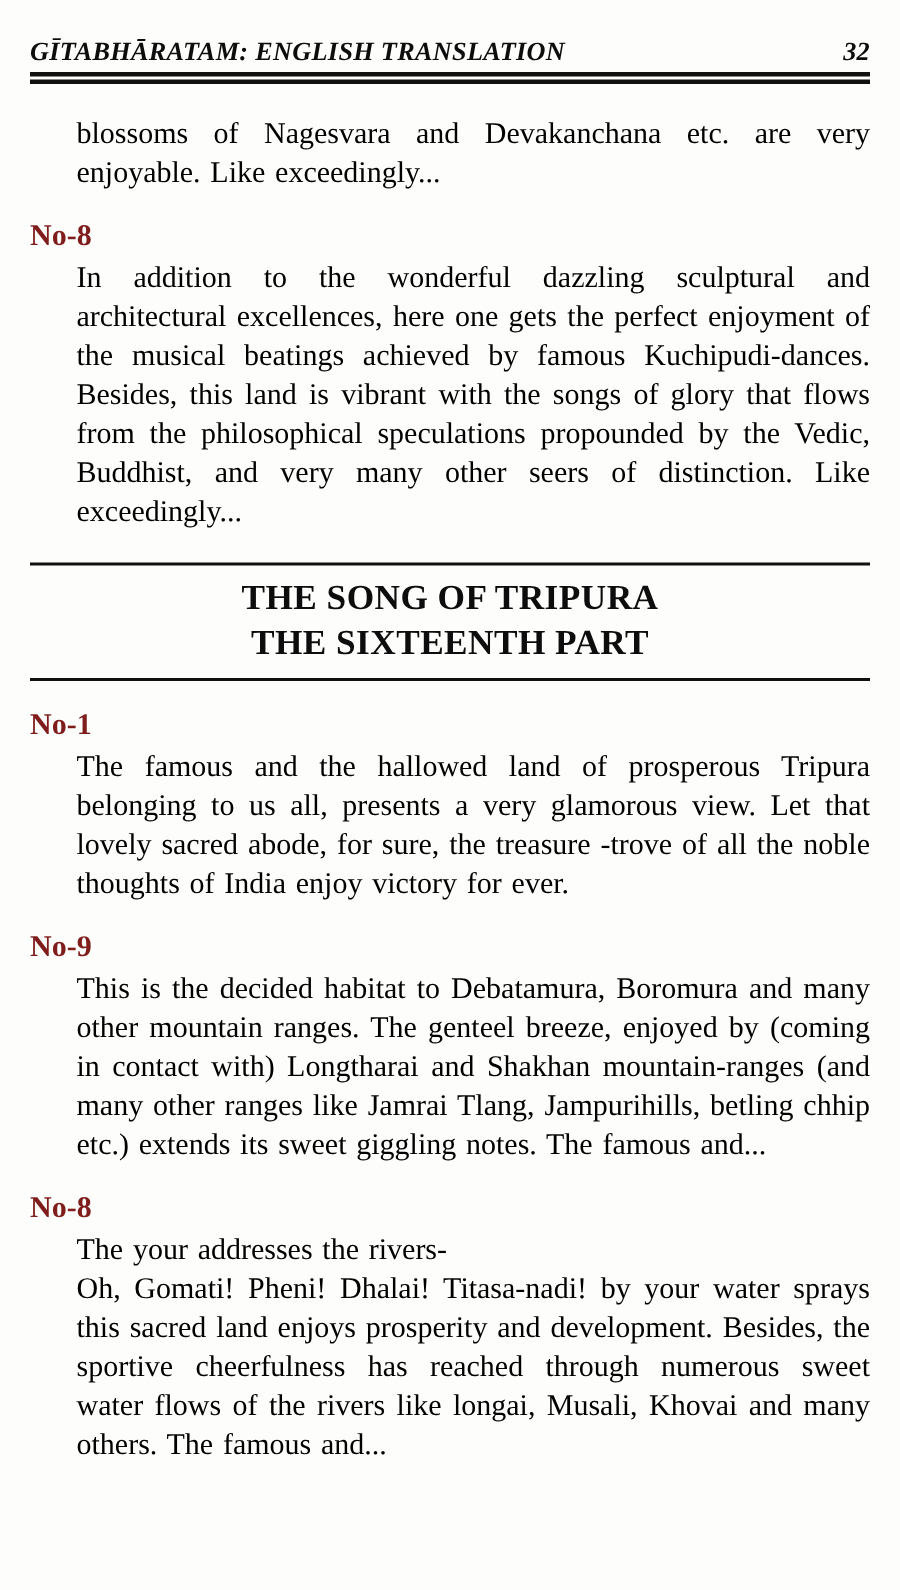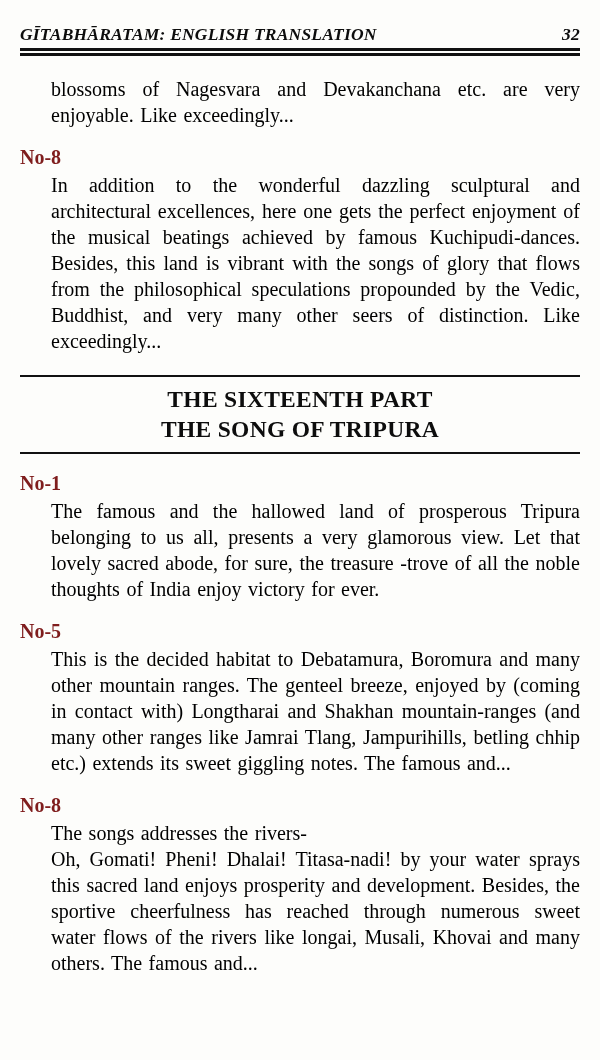--- a/index.html
+++ b/index.html
@@ -97,36 +97,36 @@
     <p class="para cont">blossoms of Nagesvara and Devakanchana etc. are very enjoyable. Like exceedingly...</p>
 
     <div class="verse">
       <h3 class="verse-label">No-8</h3>
       <p class="para">In addition to the wonderful dazzling sculptural and architectural excellences, here one gets the perfect enjoyment of the musical beatings achieved by famous Kuchipudi-dances. Besides, this land is vibrant with the songs of glory that flows from the philosophical speculations propounded by the Vedic, Buddhist, and very many other seers of distinction. Like exceedingly...</p>
     </div>
 
     <section class="part-title">
       <div class="rule"></div>
       <div class="title-inner">
+        <h1 class="title-line">THE SONG OF TRIPURA</h1>
         <h1 class="title-line">THE SIXTEENTH PART</h1>
-        <h1 class="title-line">THE SONG OF TRIPURA</h1>
       </div>
       <div class="rule"></div>
     </section>
 
     <div class="verse">
       <h3 class="verse-label">No-1</h3>
       <p class="para">The famous and the hallowed land of prosperous Tripura belonging to us all, presents a very glamorous view. Let that lovely sacred abode, for sure, the treasure -trove of all the noble thoughts of India enjoy victory for ever.</p>
     </div>
 
     <div class="verse">
-      <h3 class="verse-label">No-5</h3>
+      <h3 class="verse-label">No-9</h3>
       <p class="para">This is the decided habitat to Debatamura, Boromura and many other mountain ranges. The genteel breeze, enjoyed by (coming in contact with) Longtharai and Shakhan mountain-ranges (and many other ranges like Jamrai Tlang, Jampurihills, betling chhip etc.) extends its sweet giggling notes. The famous and...</p>
     </div>
 
     <div class="verse">
       <h3 class="verse-label">No-8</h3>
-      <p class="para no-justify">The songs addresses the rivers-</p>
+      <p class="para no-justify">The your addresses the rivers-</p>
       <p class="para">Oh, Gomati! Pheni! Dhalai! Titasa-nadi! by your water sprays this sacred land enjoys prosperity and development. Besides, the sportive cheerfulness has reached through numerous sweet water flows of the rivers like longai, Musali, Khovai and many others. The famous and...</p>
     </div>
 
   </main>
 </div>
 
 </body></html>

